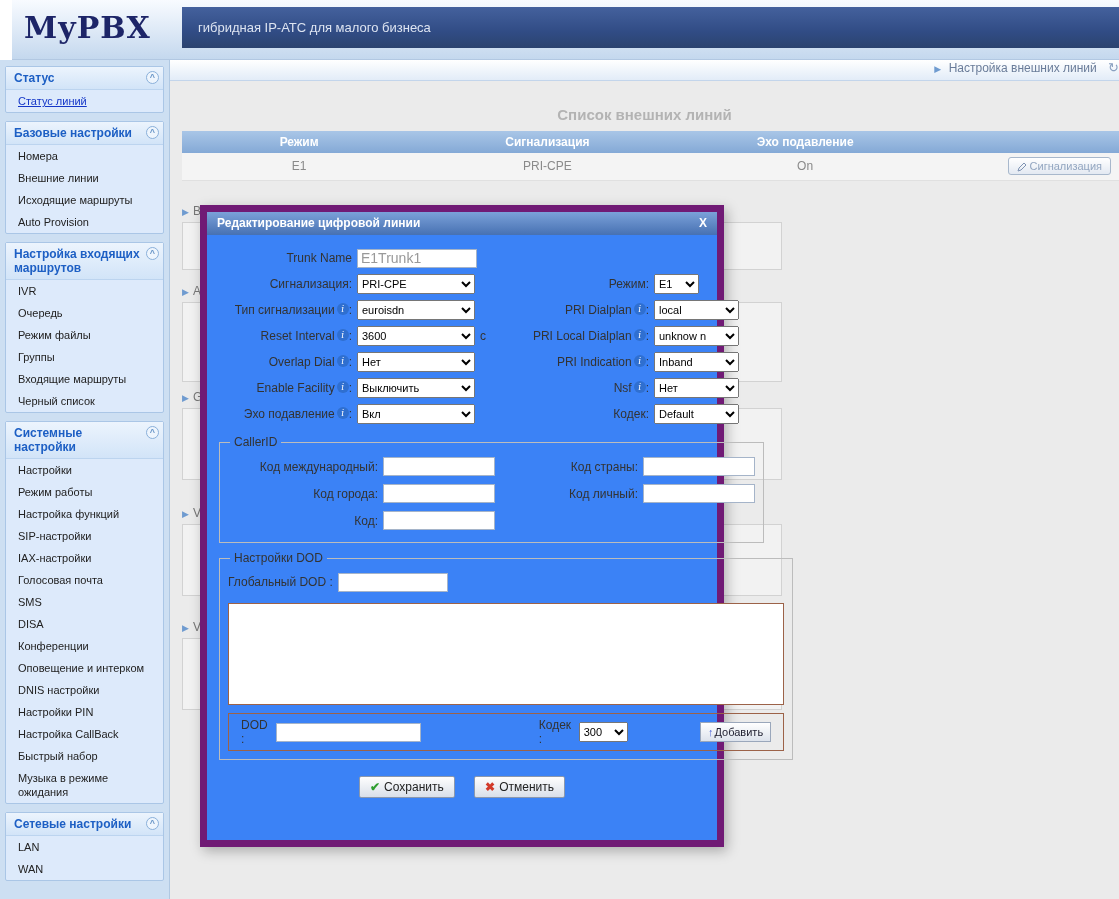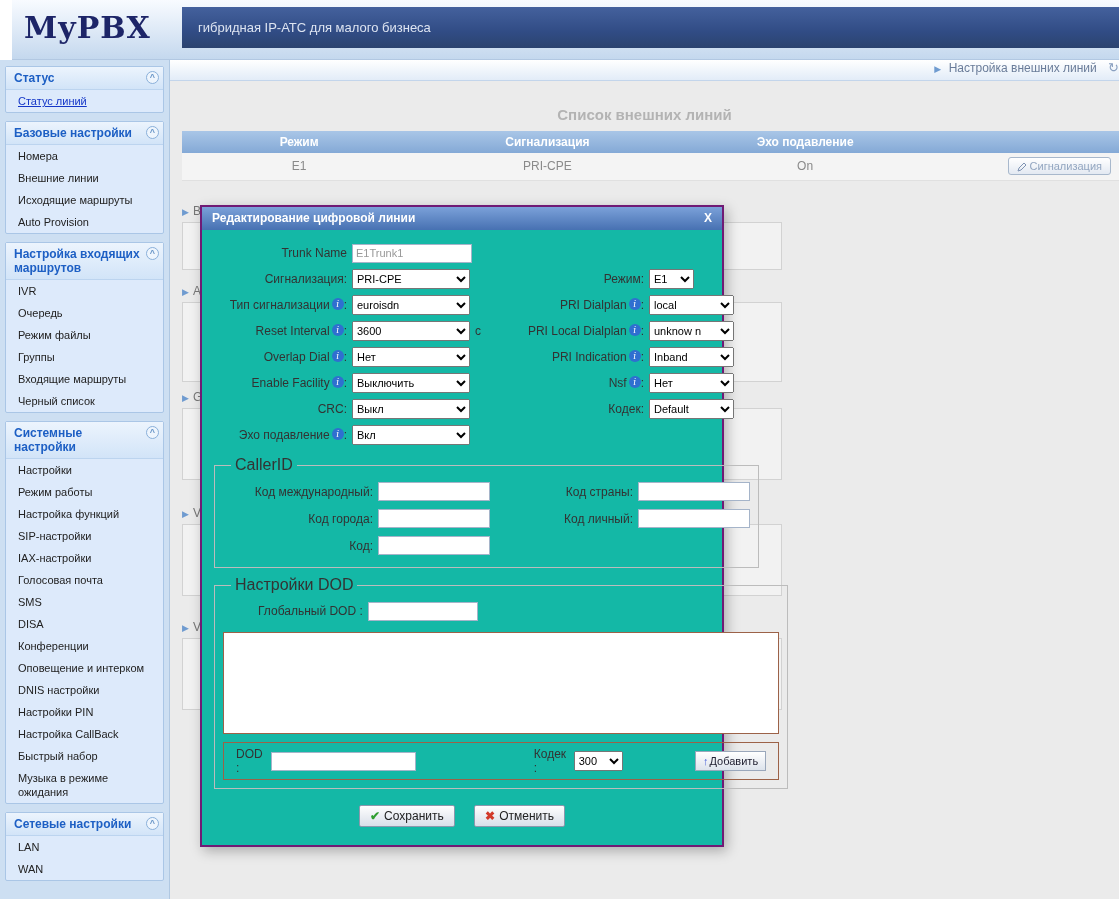--- a/index.html
+++ b/index.html
@@ -44,56 +44,56 @@
     border-bottom:1px solid #e0e0e0; }
   .td-btn { text-align:right !important; padding-right:8px; }
   .edit-btn { border:1px solid #a8b8cc; border-radius:3px; background:linear-gradient(#ffffff,#e3e9f2);
     color:#93a6c0; font-size:11px; padding:2px 8px; cursor:pointer; }
   .edit-btn svg { vertical-align:-2px; margin-right:3px; }
 
   .bg-label { position:absolute; left:12px; font-size:12px; color:#777; white-space:nowrap; }
   .bg-panel { position:absolute; left:12px; width:600px; background:#f2f2f2; border:1px solid #d2d2d2; }
 
   
-  .modal { position:absolute; left:200px; top:205px; width:524px; height:642px; background:#14b8a6;
-    border:2px solid #701a75; box-shadow:3px 4px 12px rgba(0,0,0,.28); z-index:20; font-size:12px; }
+  .modal { position:absolute; left:200px; top:205px; width:524px; height:642px; background:#3b82f6;
+    border:7px solid #701a75; box-shadow:3px 4px 12px rgba(0,0,0,.28); z-index:20; font-size:12px; }
   .modal-header { height:23px; background:linear-gradient(#7ba1d9,#4771b2); color:#fff; font-weight:bold;
     line-height:23px; padding:0 10px; position:relative; }
   .modal-close { position:absolute; right:10px; top:0; font-weight:bold; cursor:pointer; color:#fff; }
 
   .form-area { display:flex; padding-top:10px; }
   .fcol.left { width:302px; flex:none; }
   .fcol.right { flex:1; }
   .frow { height:26px; display:flex; align-items:center; }
   .flabel { width:145px; text-align:right; color:#333; flex:none; }
   .fcol.right .flabel { width:140px; }
   .flabel::after { content:":"; }
   .flabel.nocolon::after { content:""; }
   .flabel + * { margin-left:5px; }
   .suffix { margin-left:5px; color:#333; }
   .info-icon { display:inline-block; width:12px; height:12px; border-radius:50%; background:#2f6fd0;
     color:#fff; font-size:9px; line-height:12px; text-align:center; font-style:italic;
     font-family:"DejaVu Serif", serif; margin-left:2px; position:relative; top:-2px; cursor:pointer; }
   .sel { font-size:11px; height:20px; }
   .w118 { width:118px; } .w85 { width:85px; } .w45 { width:45px; } .w55 { width:55px; }
-  .inp { height:19px; border:1px solid #a5b4c9; font-size:11px; padding:0 3px; background:#fff; }
+  .inp { height:19px; border:1px solid #a5b4c9; font-size:14px; padding:0 3px; background:#fff; }
   .w120 { width:120px; } .w112 { width:112px; } .w145 { width:145px; } .w110 { width:110px; }
   .inp.dim { color:#999; }
 
   fieldset { margin:8px 12px 0; border:1px solid #bcbcbc; padding:4px 8px 8px; }
-  legend { padding:0 4px; margin-left:8px; color:#333; font-size:16px; }
+  legend { padding:0 4px; margin-left:2px; color:#333; font-size:12px; }
   .cid-cols { display:flex; }
   .cid-left { width:290px; flex:none; }
   .cid-row { height:27px; display:flex; align-items:center; }
   .cid-label { width:150px; text-align:right; color:#333; flex:none; }
   .cid-right .cid-label { width:120px; }
   .cid-label::after { content:":"; }
   .cid-label + * { margin-left:5px; }
 
-  .dod-global-row { height:26px; display:flex; align-items:center;margin-left:35px; }
+  .dod-global-row { height:26px; display:flex; align-items:center; }
   .dod-label { color:#333; }
   .dod-label::after { content:" :"; }
   .dod-label + * { margin-left:5px; }
   .dod-list { margin-top:8px; height:102px; border:1px solid #9c6248; background:#fff; }
   .dod-strip { margin-top:8px; height:38px; border:1px solid #9c6248; display:flex; align-items:center;
     padding:0 12px; }
   .dod-strip .num { margin-left:118px; }
   .add-btn { margin-left:72px; border:1px solid #9aa7bb; background:linear-gradient(#fff,#dde3ec);
     font-size:11px; padding:3px 7px; color:#223; cursor:pointer; }
   .up-arrow { color:#4a63d8; margin-right:1px; }
@@ -271,24 +271,20 @@
       </div>
       <div class="frow">
         <span class="flabel"><span>Overlap Dial</span><span class="info-icon">i</span></span>
         <select class="sel w118"><option>Нет</option></select>
       </div>
       <div class="frow">
         <span class="flabel"><span>Enable Facility</span><span class="info-icon">i</span></span>
         <select class="sel w118"><option>Выключить</option></select>
       </div>
       <div class="frow">
-        <span class="flabel"><span>CRC</span></span>
-        <select class="sel w118"><option>Выкл</option></select>
-      </div>
-      <div class="frow">
         <span class="flabel"><span>Эхо подавление</span><span class="info-icon">i</span></span>
         <select class="sel w118"><option>Вкл</option></select>
       </div>
     </div>
 
     <div class="fcol right">
       <div class="frow"></div>
       <div class="frow">
         <span class="flabel"><span>Режим</span></span>
         <select class="sel w45"><option>E1</option></select>

